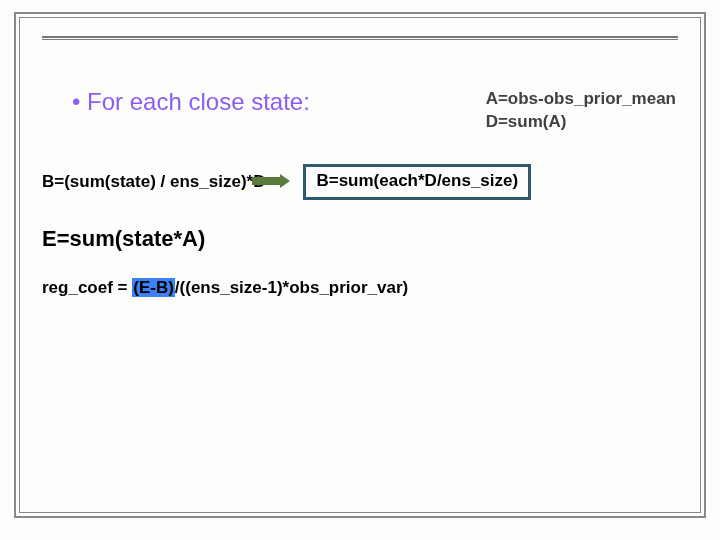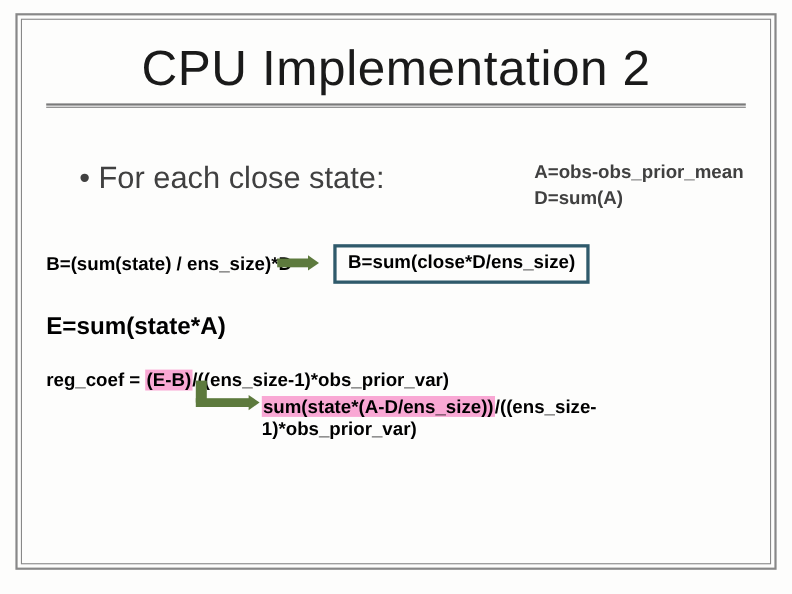--- a/index.html
+++ b/index.html
@@ -43,22 +43,22 @@
     height: 4px;
     margin-bottom: 48px;
   }
   .row-bullet {
     display: flex;
     align-items: flex-start;
     gap: 30px;
     margin-bottom: 30px;
   }
   .bullet-line {
-    font-size: 28px;
-    color: #404040;
+    font-size: 24px;
+    color: #8b5cf6;
     padding-left: 30px;
     flex: 1;
   }
   .side-note {
     font-size: 17px;
     font-weight: bold;
     color: #404040;
     line-height: 1.35;
     text-align: left;
     padding-right: 2px;
@@ -107,21 +107,21 @@
     font-size: 22px;
     font-weight: bold;
     margin-bottom: 26px;
   }
   .line-reg {
     font-size: 17px;
     font-weight: bold;
     margin-bottom: 4px;
   }
   .hl {
-    background: #f9a8d4;
+    background: #3b82f6;
     padding: 0 1px;
   }
   .row-sum {
     position: relative;
     font-size: 17px;
     font-weight: bold;
     padding-left: 196px;
     margin-bottom: 4px;
     min-height: 22px;
   }
@@ -162,50 +162,41 @@
     font-size: 17px;
     font-weight: bold;
   }
 </style>
 </head>
 <body>
 
 <div class="outer-frame">
   <div class="inner-frame">
 
-    <h1 class="title">CPU Implementation 2</h1>
     <hr class="title-rule">
 
     <div class="row-bullet">
       <div class="bullet-line">•  For each close state:</div>
       <div class="side-note">
         <div>A=obs-obs_prior_mean</div>
         <div>D=sum(A)</div>
       </div>
     </div>
 
     <div class="row-b">
       <span>B=(sum(state) / ens_size)*D</span>
       <div class="arrow-h">
         <div class="shaft"></div>
           <div class="head"></div>
       </div>
-      <span class="boxed">B=sum(close*D/ens_size)</span>
+      <span class="boxed">B=sum(each*D/ens_size)</span>
     </div>
 
     <div class="line-e">E=sum(state*A)</div>
 
     <div class="line-reg">
       <span>reg_coef = </span><span class="hl">(E-B)</span><span>/((ens_size-1)*obs_prior_var)</span>
     </div>
 
-    <div class="row-sum">
-      <div class="elbow-arrow">
-        <div class="v"></div>
-          <div class="h"></div>
-          <div class="head"></div>
-      </div>
-      <span class="hl">sum(state*(A-D/ens_size))</span><span>/((ens_size-1)*obs_prior_var)</span>
-    </div>
 
 
   </div>
 </div>
 
 </body></html>

